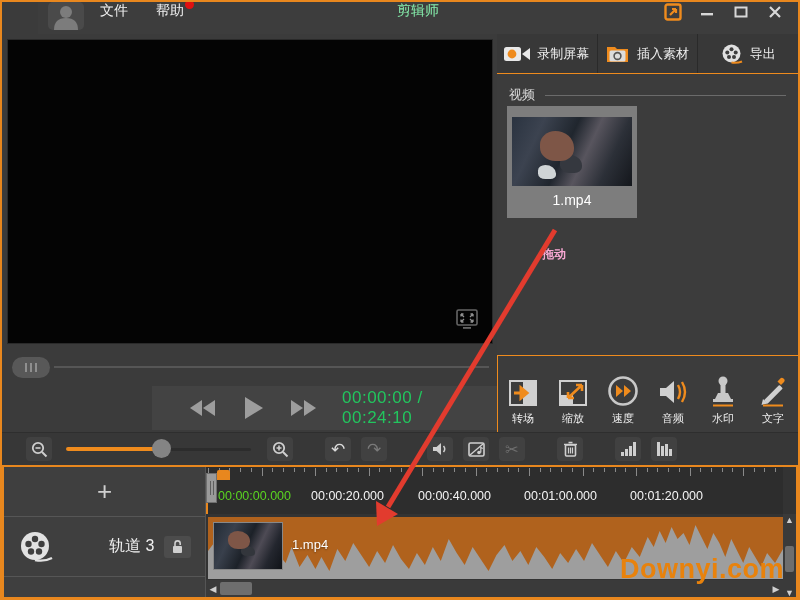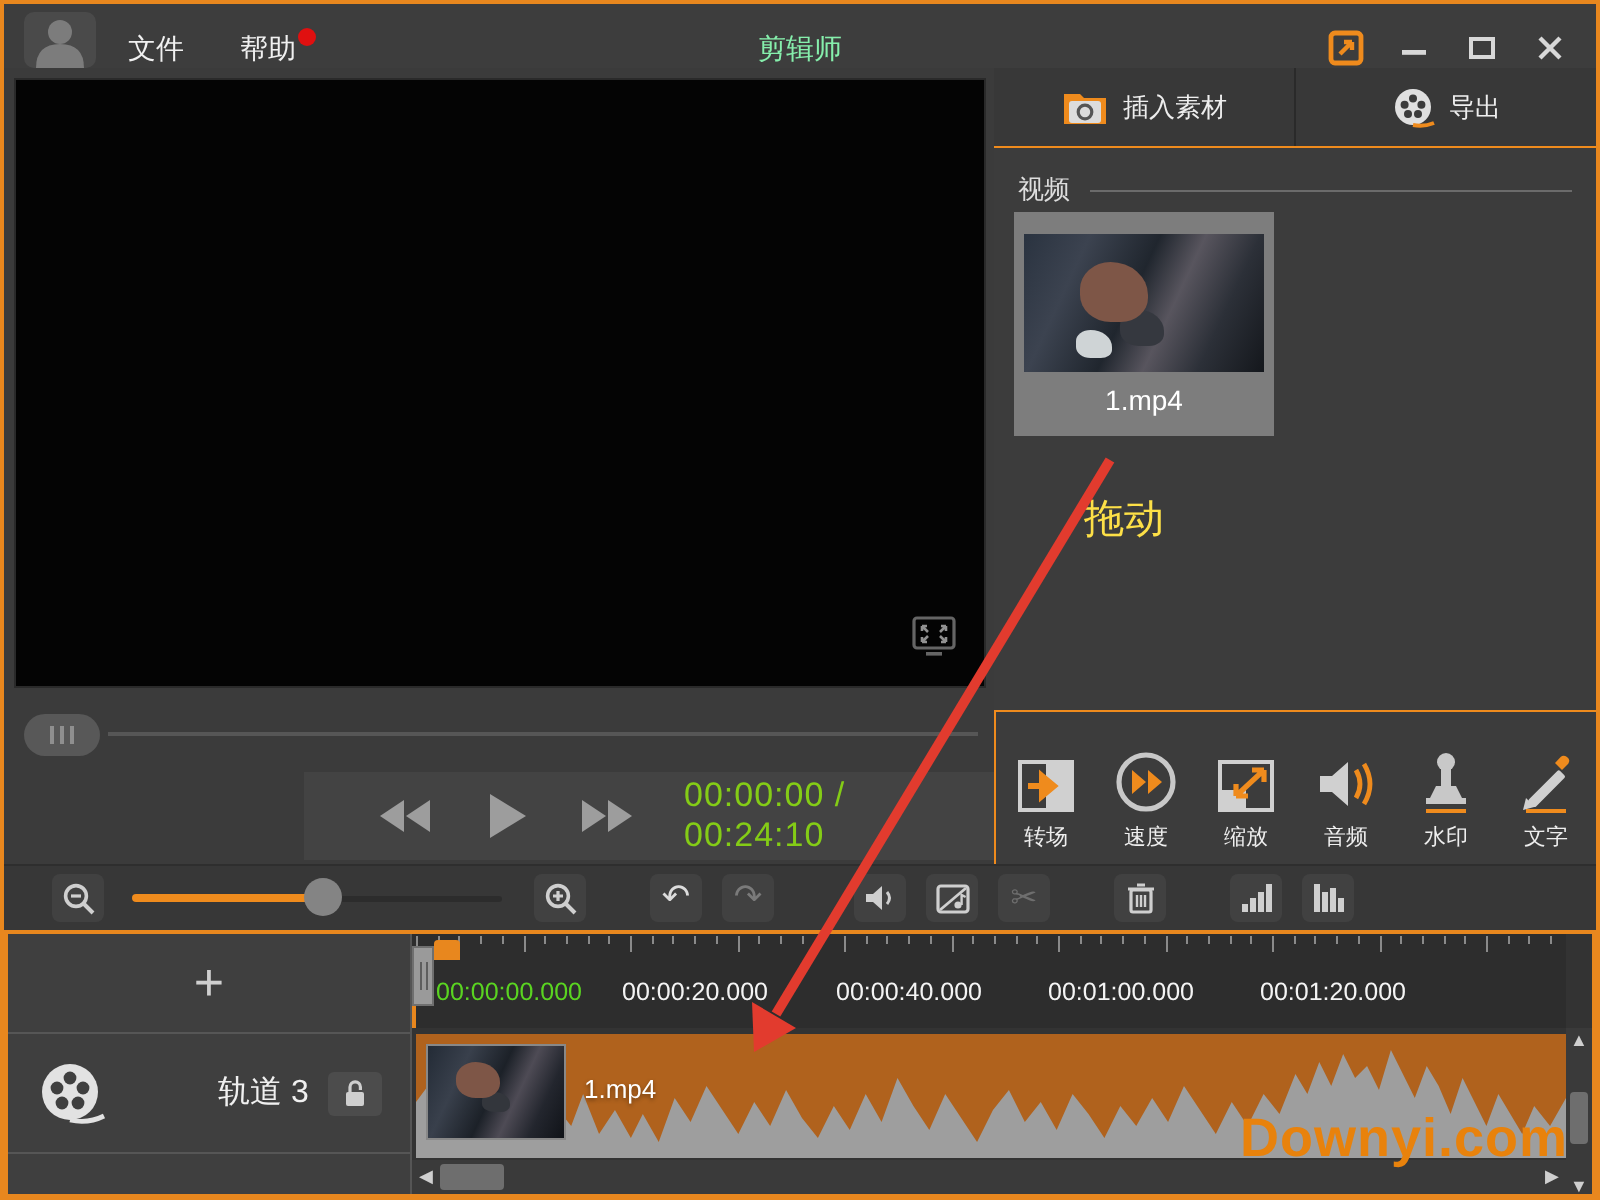--- a/index.html
+++ b/index.html
@@ -4,21 +4,21 @@
 <style>
   * { margin:0; padding:0; box-sizing:border-box; }
   html,body { width:800px; height:600px; }
   body {
     font-family:"Liberation Sans","DejaVu Sans",sans-serif;
     background:#3b3b3b; color:#e8e8e8; overflow:hidden; position:relative;
     width:800px; height:600px;
     border:2px solid #e8871e; border-bottom:3px solid #e8871e;
   }
   
-  .titlebar { height:32px; background:#3d3d3d; display:flex; align-items:flex-end; position:relative; }
+  .titlebar { height:32px; background:#3d3d3d; display:flex; align-items:flex-start; position:relative;margin-left:36px; }
   .avatar { width:40px; height:28px; margin-left:8px; display:flex; align-items:center; justify-content:center; }
   .avatar svg { background:#4a4a4a; border-radius:5px; }
   .menu-item { color:#f0f0f0; font-size:14px; padding:0 14px; position:relative; cursor:default; }
   .menu-item .dot { position:absolute; top:-2px; right:4px; width:9px; height:9px; background:#e01010; border-radius:50%; }
   .win-title { position:absolute; left:0; right:0; text-align:center; font-size:14px; color:#86efac; pointer-events:none; }
   .win-controls { margin-left:auto; display:flex; align-items:center; gap:8px; padding-right:10px; z-index:2; }
   .win-btn { width:26px; height:20px; display:flex; align-items:center; justify-content:center; color:#ddd; font-size:13px; }
   
   .main { display:flex; height:398px; }
   .left-col { width:495px; position:relative; }
@@ -29,38 +29,38 @@
     display:flex; align-items:center; justify-content:center; gap:3px; }
   .seek-handle i { width:2px; height:9px; background:#8f8f8f; display:block; }
   .seek-line { flex:1; height:2px; background:#565656; margin:0 4px; }
   .controls { position:absolute; left:150px; top:352px; width:345px; height:44px; background:#434343;
     display:flex; align-items:center; }
   .ctl-btn { color:#9d9d9d; display:flex; align-items:center; justify-content:center; }
   .tri { width:0; height:0; border-style:solid; }
   .tri-r { border-width:11px 0 11px 18px; border-color:transparent transparent transparent #9d9d9d; }
   .tri-r.small { border-width:8px 0 8px 12px; }
   .tri-l.small { border-width:8px 12px 8px 0; border-color:transparent #9d9d9d transparent transparent; }
-  .time-display { color:#84cc16; font-size:17px; margin-left:26px; letter-spacing:.5px; }
+  .time-display { color:#22c55e; font-size:17px; margin-left:26px; letter-spacing:.5px; }
   
   .right-col { width:301px; background:#3c3c3c; display:flex; flex-direction:column; }
   .actionbar { height:40px; display:flex; border-bottom:1px solid #ef8b1d; background:#383838; }
   .action-btn { flex:1; display:flex; align-items:center; justify-content:center; gap:7px;
     font-size:13px; color:#eee; border-right:1px solid #2a2a2a; }
   .action-btn:last-child { border-right:none;font-family:Liberation Serif, serif; }
   .library { flex:1; position:relative; }
   .lib-head { display:flex; align-items:center; padding:12px 12px 0 12px; }
   .lib-title { font-size:13px; color:#ddd; white-space:nowrap; }
   .lib-rule { flex:1; height:1px; background:#6b6b6b; margin-left:10px; }
   .thumb-card { position:absolute; left:10px; top:32px; width:130px; height:112px; background:#7d7d7d; }
   .thumb-img { position:absolute; left:5px; top:11px; width:120px; height:69px;
     background:linear-gradient(115deg,#2a3340 0%,#3c4350 22%,#20262e 45%,#58555e 60%,#2c3038 78%,#14171c 100%); }
   .thumb-img::after { content:""; position:absolute; left:28px; top:14px; width:34px; height:30px;
     background:#7e5647; border-radius:45% 55% 40% 45%; box-shadow:14px 18px 0 -6px #35383f, -10px 26px 0 -8px #cfd4d6; }
   .thumb-name { position:absolute; left:0; right:0; bottom:10px; text-align:center; font-size:14px; color:#fff; }
-  .drag-hint { position:absolute; left:45px; top:172px; color:#fde047; font-size:20px; }
+  .drag-hint { position:absolute; left:45px; top:172px; color:#f9a8d4; font-size:12px;font-weight:bold; }
   
   .tabbar { height:86px; display:flex; position:relative; }
   .tab { width:42px; display:flex; flex-direction:column; align-items:center; justify-content:flex-end;
     padding-bottom:6px; gap:4px; color:#eee; font-size:11px; }
   .tab .ico { height:34px; display:flex; align-items:flex-end; justify-content:center; }
   .tab.active { background:#424242; border:1px solid #ef8b1d; border-bottom:none; margin-left:3px; }
   .tab-rest { flex:1; display:flex; justify-content:space-around; align-items:stretch;
     border-top:1px solid #ef8b1d; border-left:1px solid #ef8b1d; margin-top:9px; }
   
   .toolbar { height:33px; background:#373737; border-top:1px solid #2e2e2e; display:flex; align-items:center; }
@@ -195,20 +195,28 @@
             <span class="tri tri-r small" style="margin-left:1px"></span>
         </span>
       </div>
       <div class="time-display">00:00:00 / 00:24:10</div>
     </div>
   </div>
 
   <div class="right-col">
     <div class="actionbar">
       <div class="action-btn">
+        <svg width="26" height="16" viewBox="0 0 26 16">
+          <rect x="0" y="1" width="17" height="14" rx="2.5" fill="#e9e9e9"></rect>
+          <circle cx="8" cy="8" r="4.4" fill="#ef8b1d"></circle>
+          <path d="M18 8 L26 2 L26 14 Z" fill="#e9e9e9"></path>
+        </svg>
+        <span>录制屏幕</span>
+      </div>
+      <div class="action-btn">
         <svg width="24" height="19" viewBox="0 0 24 19">
           <path d="M1 3 h8 l2 2 h11 v13 h-21 z" fill="#ef8b1d"></path>
           <rect x="3.5" y="6.5" width="16" height="11" rx="1.5" fill="#dcdcdc"></rect>
           <circle cx="11.5" cy="12" r="3.4" fill="none" stroke="#555" stroke-width="1.6"></circle>
         </svg>
         <span>插入素材</span>
       </div>
       <div class="action-btn">
         <svg width="22" height="22" viewBox="0 0 22 22">
           <circle cx="10.5" cy="10.5" r="9" fill="#e0e0e0"></circle>
@@ -242,36 +250,36 @@
             <svg width="30" height="28" viewBox="0 0 30 28">
               <rect x="2" y="2" width="26" height="24" fill="none" stroke="#d0d0d0" stroke-width="2"></rect>
               <rect x="15" y="3" width="12" height="22" fill="#d0d0d0"></rect>
               <path d="M6 14 h12 M13 9 l6 5 -6 5 z" stroke="#ef8b1d" stroke-width="3" fill="#ef8b1d"></path>
             </svg>
           </span>
           <span>转场</span>
         </div>
         <div class="tab">
           <span class="ico">
-            <svg width="32" height="32" viewBox="0 0 32 32">
-              <circle cx="16" cy="16" r="13.5" fill="none" stroke="#c8c8c8" stroke-width="2.6"></circle>
-              <path d="M9 10 l7 6 -7 6 z M17 10 l7 6 -7 6 z" fill="#ef8b1d"></path>
-            </svg>
-          </span>
-          <span>速度</span>
-        </div>
-        <div class="tab">
-          <span class="ico">
             <svg width="30" height="28" viewBox="0 0 30 28">
               <rect x="2" y="2" width="26" height="24" fill="none" stroke="#d0d0d0" stroke-width="2"></rect>
               <rect x="3" y="16" width="12" height="9" fill="#d0d0d0"></rect>
               <path d="M10 19 L24 6 M24 6 h-6 M24 6 v6 M10 19 h6 M10 19 v-6" stroke="#ef8b1d" stroke-width="2.6" fill="none"></path>
             </svg>
           </span>
           <span>缩放</span>
+        </div>
+        <div class="tab">
+          <span class="ico">
+            <svg width="32" height="32" viewBox="0 0 32 32">
+              <circle cx="16" cy="16" r="13.5" fill="none" stroke="#c8c8c8" stroke-width="2.6"></circle>
+              <path d="M9 10 l7 6 -7 6 z M17 10 l7 6 -7 6 z" fill="#ef8b1d"></path>
+            </svg>
+          </span>
+          <span>速度</span>
         </div>
         <div class="tab">
           <span class="ico">
             <svg width="32" height="30" viewBox="0 0 32 30">
               <path d="M3 11 h6 l8 -7 v22 l-8 -7 h-6 z" fill="#d0d0d0"></path>
               <path d="M21 8 q4 7 0 14 M25 5 q6 10 0 20" stroke="#ef8b1d" stroke-width="2.4" fill="none"></path>
             </svg>
           </span>
           <span>音频</span>
         </div>

